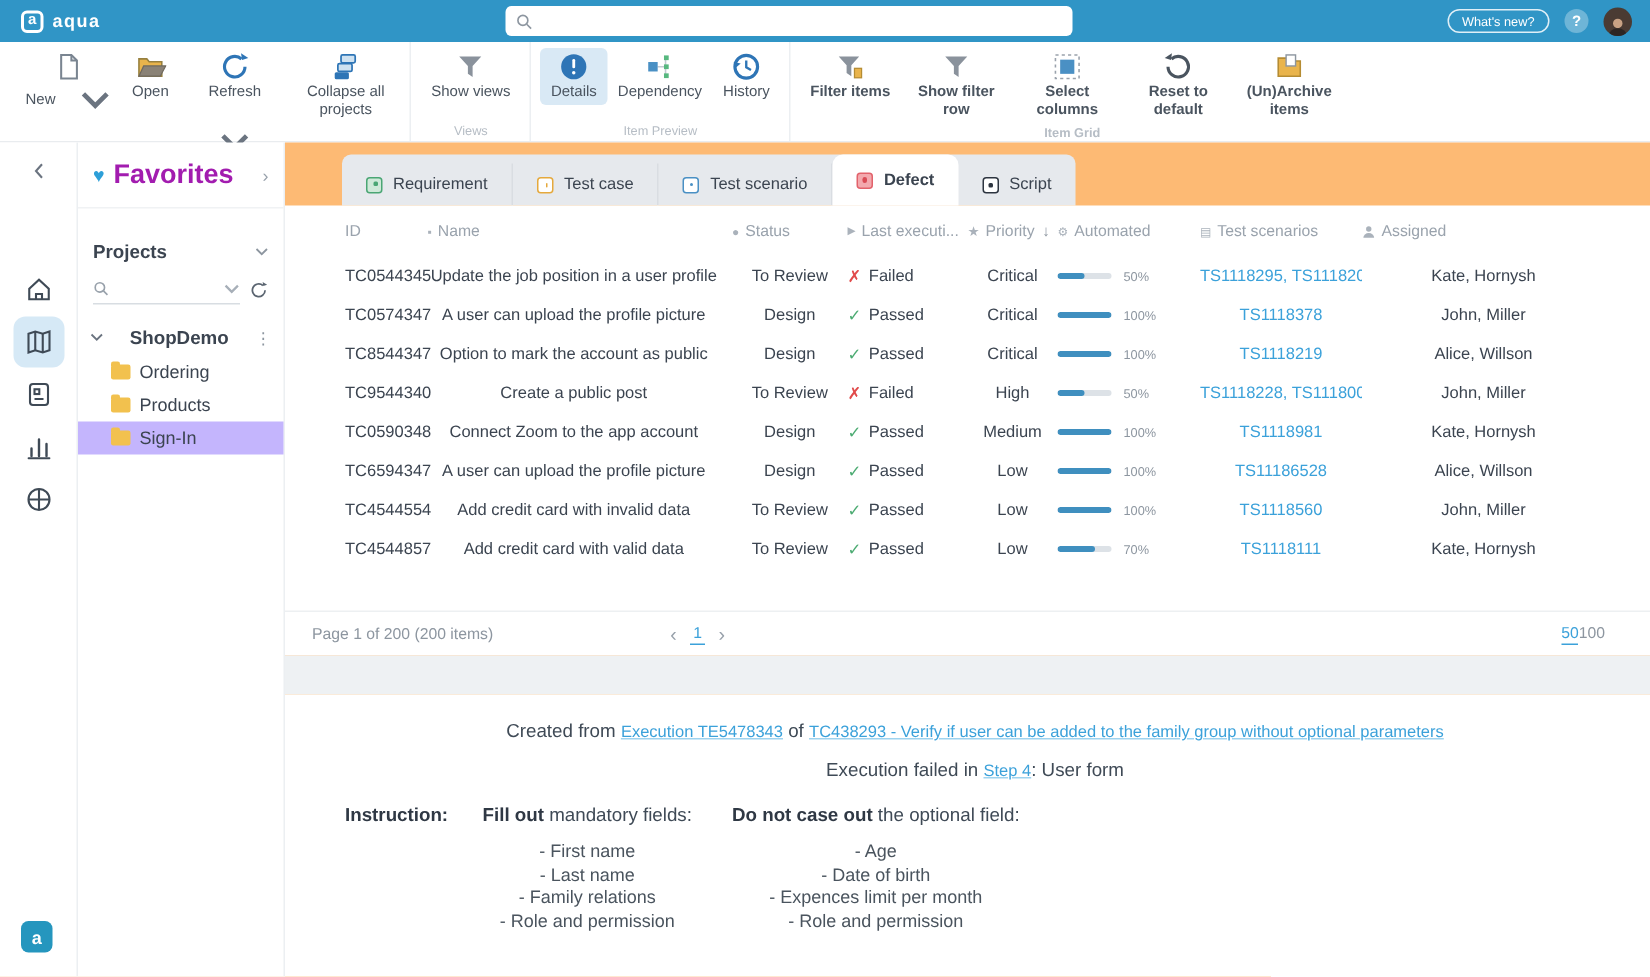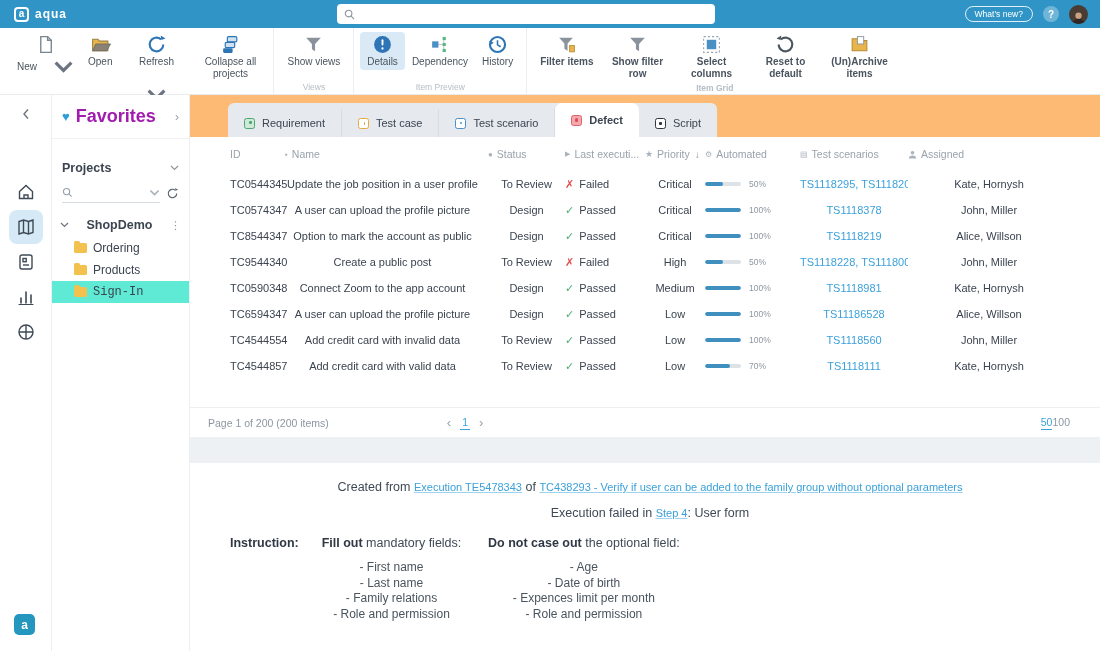--- a/index.html
+++ b/index.html
@@ -57,21 +57,21 @@
   .chev { color:#98a1ab; font-size:12px; }
   .proj-head { display:flex; align-items:center; padding:22px 10px 8px 10px; }
   .proj-label { font-weight:bold; font-size:12.5px; flex:1; }
   .proj-search { display:flex; align-items:center; margin:0 10px 10px 10px; gap:6px; }
   .search-box { flex:1; border-bottom:1px solid #d8dde2; display:flex; align-items:center; height:20px; gap:4px; }
   .search-box svg { width:11px; height:11px; }
   .tree-root { display:flex; align-items:center; gap:16px; padding:5px 8px;text-align:center; }
   .tree-root-label { font-weight:bold; font-size:12.5px; flex:1; }
   .kebab { color:#8d96a0; font-size:11px; }
   .tree-item { display:flex; align-items:center; gap:6px; padding:4px 8px 4px 22px; font-size:12px; color:#3b4450; }
-  .tree-item.selected { background:#5eead4;font-family:Liberation Mono, monospace; }
+  .tree-item.selected { background:#c4b5fd; }
   .folder { width:13px; height:10px; background:#f2c14e; border-radius:1.5px; position:relative; flex:none; }
   .folder::before { content:""; position:absolute; top:-2.5px; left:0; width:6px; height:3px; background:#f2c14e;
     border-radius:1.5px 1.5px 0 0; }
 
   
   .content { flex:1; background:#fdba74; display:flex; flex-direction:column;text-align:center; }
   .tabstrip { height:42px; display:flex; align-items:flex-end; padding-left:38px; }
   .tabs { display:flex; align-items:flex-end; background:#e6e9ed; border-radius:6px 6px 0 0; }
   .tab { height:28px; display:flex; align-items:center; gap:7px; padding:0 16px; font-size:11px;
     color:#3b4450; border-right:1px solid #d9dde2; }

